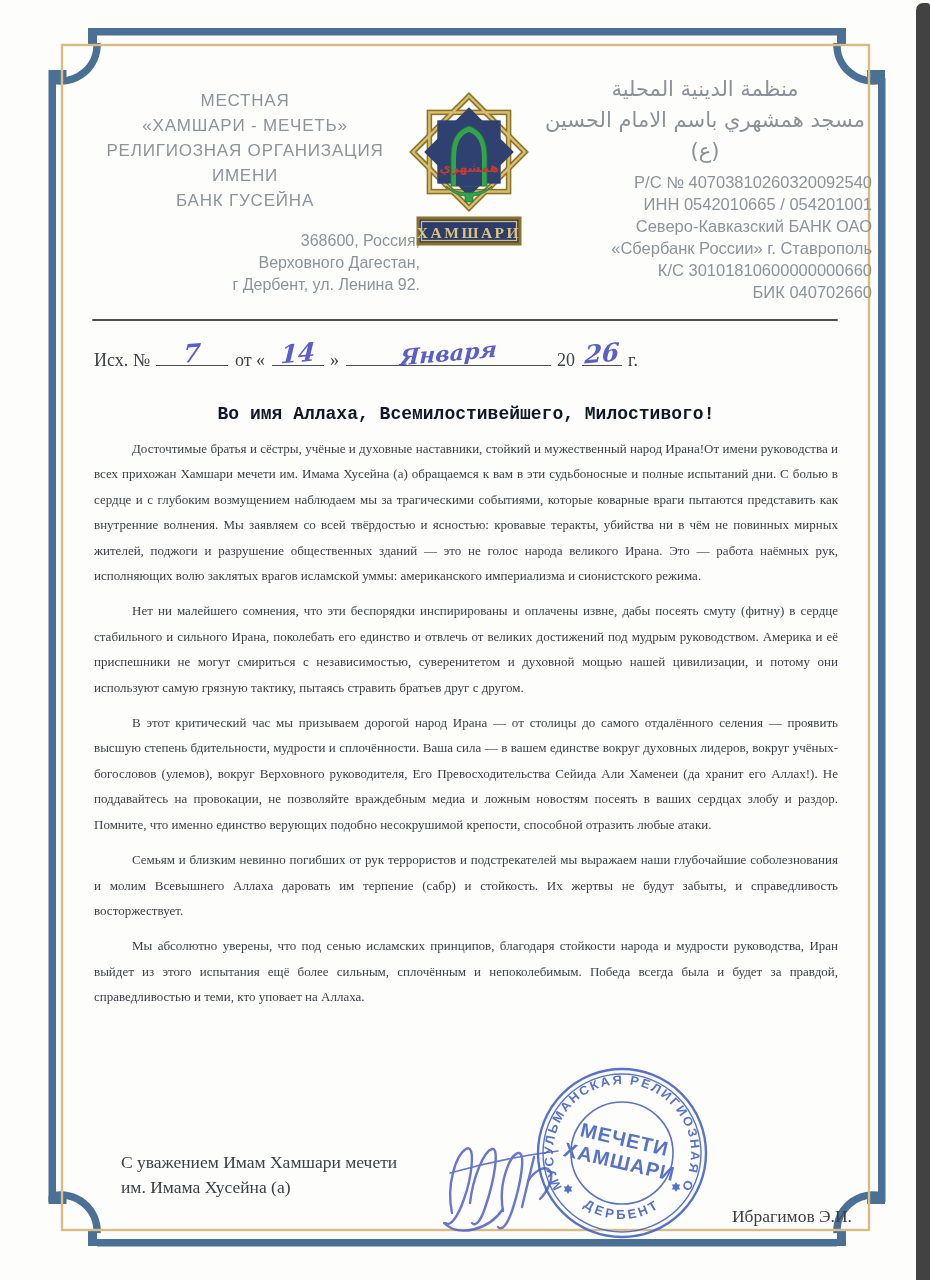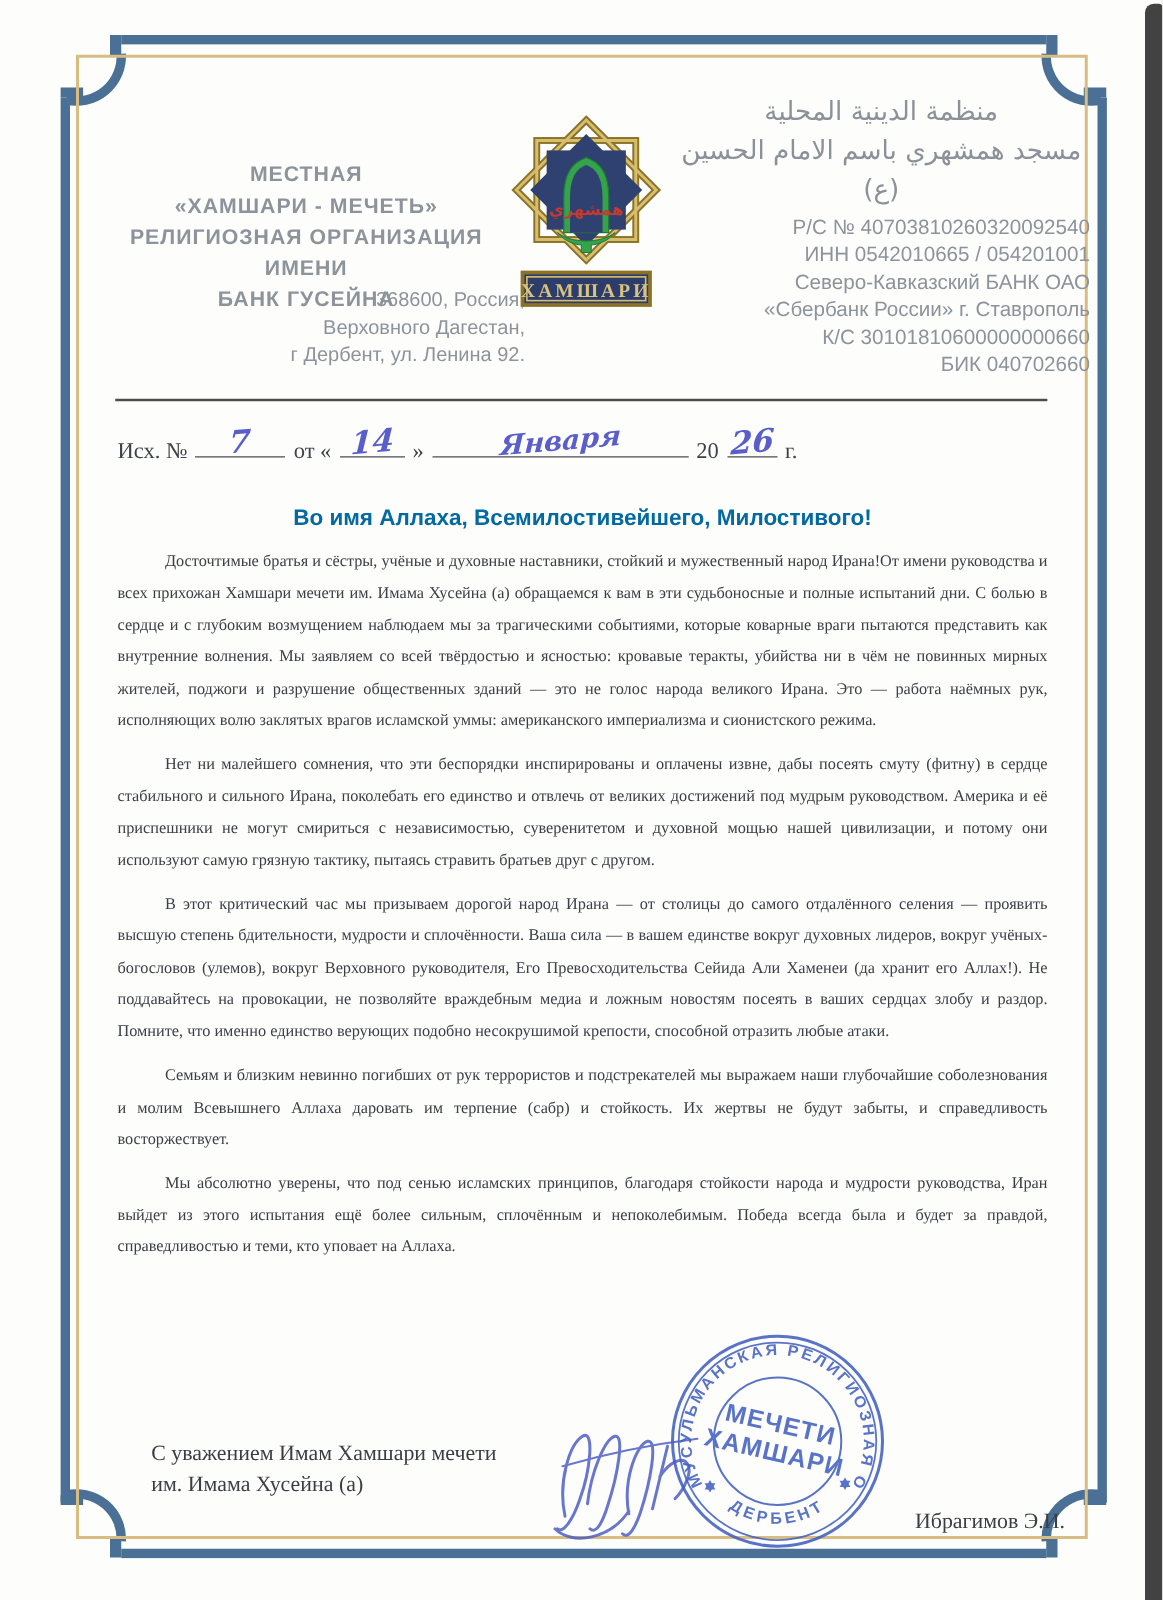--- a/index.html
+++ b/index.html
@@ -3,21 +3,21 @@
 <meta charset="utf-8">
 <style>
   html,body{margin:0;padding:0;background:#e8e8e8;}
   .page{position:relative;width:930px;height:1280px;background:#fdfdfc;overflow:hidden;
         font-family:"Liberation Sans",sans-serif;}
   svg{display:block;}
   .abs{position:absolute;}
 
   
   .hdr-org{left:70px;top:88px;width:350px;text-align:center;
-           font-weight:bold;font-size:17px;line-height:25px;letter-spacing:.8px;color:#8d939b;margin-top:39px;}
+           font-weight:normal;font-size:17px;line-height:25px;letter-spacing:.8px;color:#8d939b;}
   .hdr-addr{left:70px;top:230px;width:350px;text-align:right;
             font-size:16px;line-height:22px;color:#8d939b;}
   .hdr-ar{left:538px;top:74px;width:334px;text-align:center;direction:rtl;
           font-family:"DejaVu Sans",sans-serif;font-size:21px;line-height:31px;color:#8b9199;}
   .hdr-bank{left:538px;top:171px;width:334px;text-align:right;
             font-size:16.5px;line-height:22px;color:#8d939b;}
 
   .rule{left:92px;top:319px;width:746px;height:2px;background:#4d4d4d;border-radius:1px;}
 
   
@@ -27,21 +27,21 @@
   .blank{display:inline-block;position:relative;border-bottom:1.6px solid #4b4e53;height:24px;
          vertical-align:baseline;margin:0 2px;}
   .b1{width:72px;} .b2{width:52px;} .b3{width:205px;} .b4{width:40px;}
   .hand{position:absolute;left:0;right:0;bottom:-3px;text-align:center;
         font-family:"DejaVu Serif",serif;font-style:italic;font-weight:bold;color:#5a5ecb;
         font-size:25px;transform:rotate(-5deg) skewX(-8deg);}
   .hand.month{font-size:22px;bottom:-1px;}
 
   
   .title{left:94px;top:404px;width:744px;text-align:center;
-         font-family:Liberation Sans, sans-serif;font-weight:bold;font-size:18px;color:#0369a1;}
+         font-family:Liberation Mono, monospace;font-weight:bold;font-size:18px;color:#0f172a;}
   .body{left:94px;top:436px;width:744px;font-family:"Liberation Serif",serif;
         font-size:13px;line-height:25.4px;color:#3b3e44;text-align:justify;}
   .body p{margin:0 0 10px 0;text-indent:38px;}
 
   
   .sig-left{left:121px;top:1150px;width:360px;font-family:"Liberation Serif",serif;
             font-size:17.5px;line-height:25px;color:#3b3e44;}
   .sig-right{left:690px;top:1174px;width:162px;text-align:right;
              font-family:"Liberation Serif",serif;font-size:17.5px;color:#3b3e44;margin-top:32px;}
 

